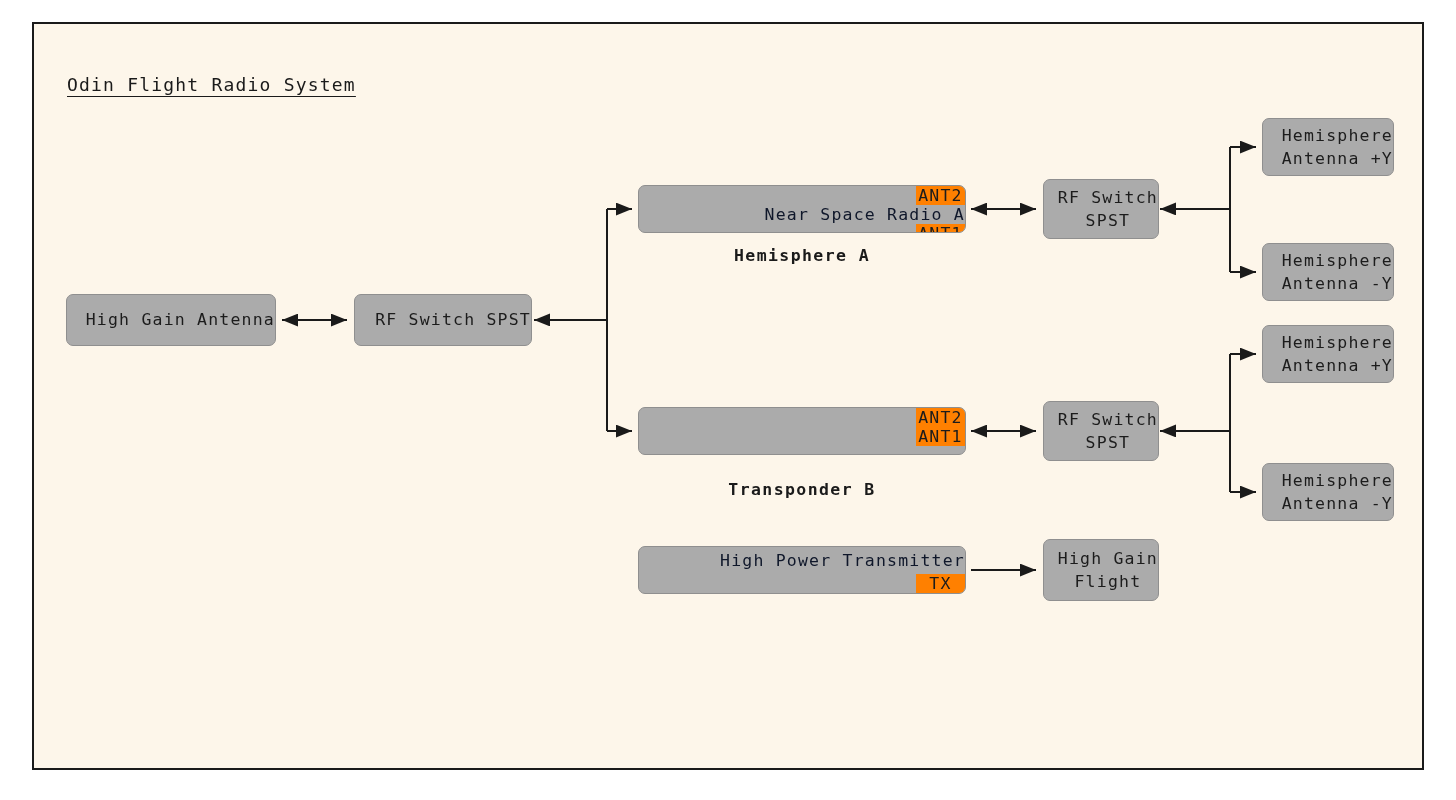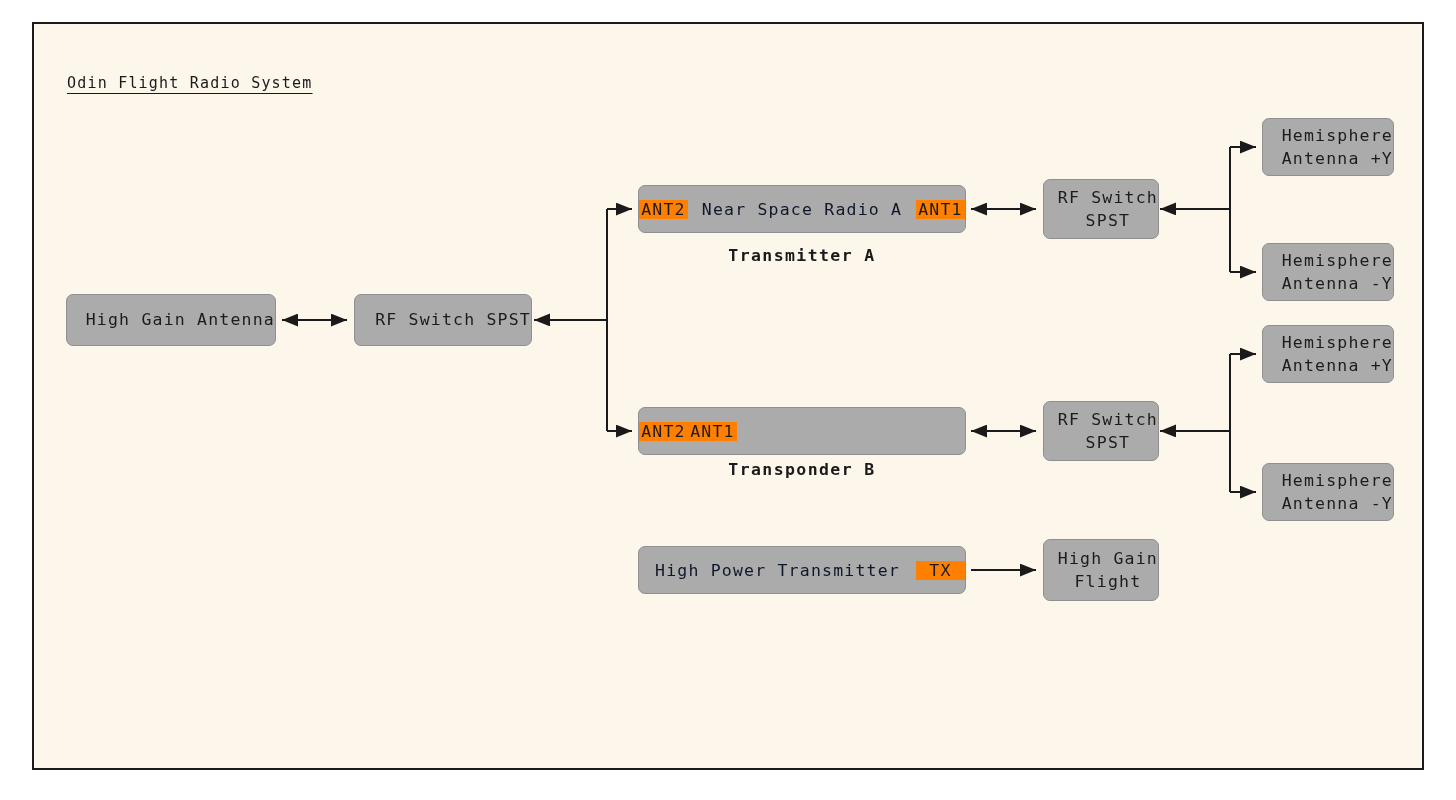--- a/index.html
+++ b/index.html
@@ -22,21 +22,21 @@
     height: 748px;
     background: #fdf6ea;
     border: 2px solid #1a1a1a;
     box-sizing: border-box;
   }
 
   .title {
     position: absolute;
     left: 33px;
     top: 50px;
-    font-size: 15px;
+    font-size: 18px;
     letter-spacing: 1.2px;
     color: #1a1a1a;
     text-decoration: underline;
     text-underline-offset: 5px;
     white-space: nowrap;
   }
 
   
   .box {
     position: absolute;
@@ -57,26 +57,27 @@
   .box.left-text {
     justify-content: flex-end;
     text-align: left;
     padding-left: 11px;
   }
 
   
   .composite {
     position: absolute;
     display: flex;
-    align-items: center;
+    align-items: flex-end;
     background: #ababab;
     border: 1px solid #8f8f8f;
     border-radius: 7px;
     overflow: hidden;
     box-sizing: border-box;
+    flex-direction: column;
   }
   .composite .seg {
     display: flex;
     align-items: center;
     justify-content: center;
     font-size: 16.5px;
     letter-spacing: 1.2px;
     color: #0f172a;
     white-space: nowrap;
   }
@@ -164,31 +165,31 @@
     <div class="seg port" style="width:49px;">
       <span>ANT2</span>
     </div>
     <div class="seg body">
       <span>Near Space Radio A</span>
     </div>
     <div class="seg port" style="width:49px;">
       <span>ANT1</span>
     </div>
   </div>
-  <div class="caption" style="left:604px; top:222px; width:328px;">Transmitter A</div>
+  <div class="caption" style="left:604px; top:222px; width:328px;">Hemisphere A</div>
 
   <div class="composite" style="left:604px; top:383px; width:328px; height:48px;">
     <div class="seg port" style="width:49px;">
       <span>ANT2</span>
     </div>
     <div class="seg port" style="width:49px;">
       <span>ANT1</span>
     </div>
   </div>
-  <div class="caption" style="left:604px; top:436px; width:328px;">Transponder B</div>
+  <div class="caption" style="left:604px; top:456px; width:328px;">Transponder B</div>
 
   <div class="box" style="left:1009px; top:155px; width:116px; height:60px;">
     <span>RF Switch
 SPST</span>
   </div>
 
   <div class="box" style="left:1009px; top:377px; width:116px; height:60px;">
     <span>RF Switch
 SPST</span>
   </div>

